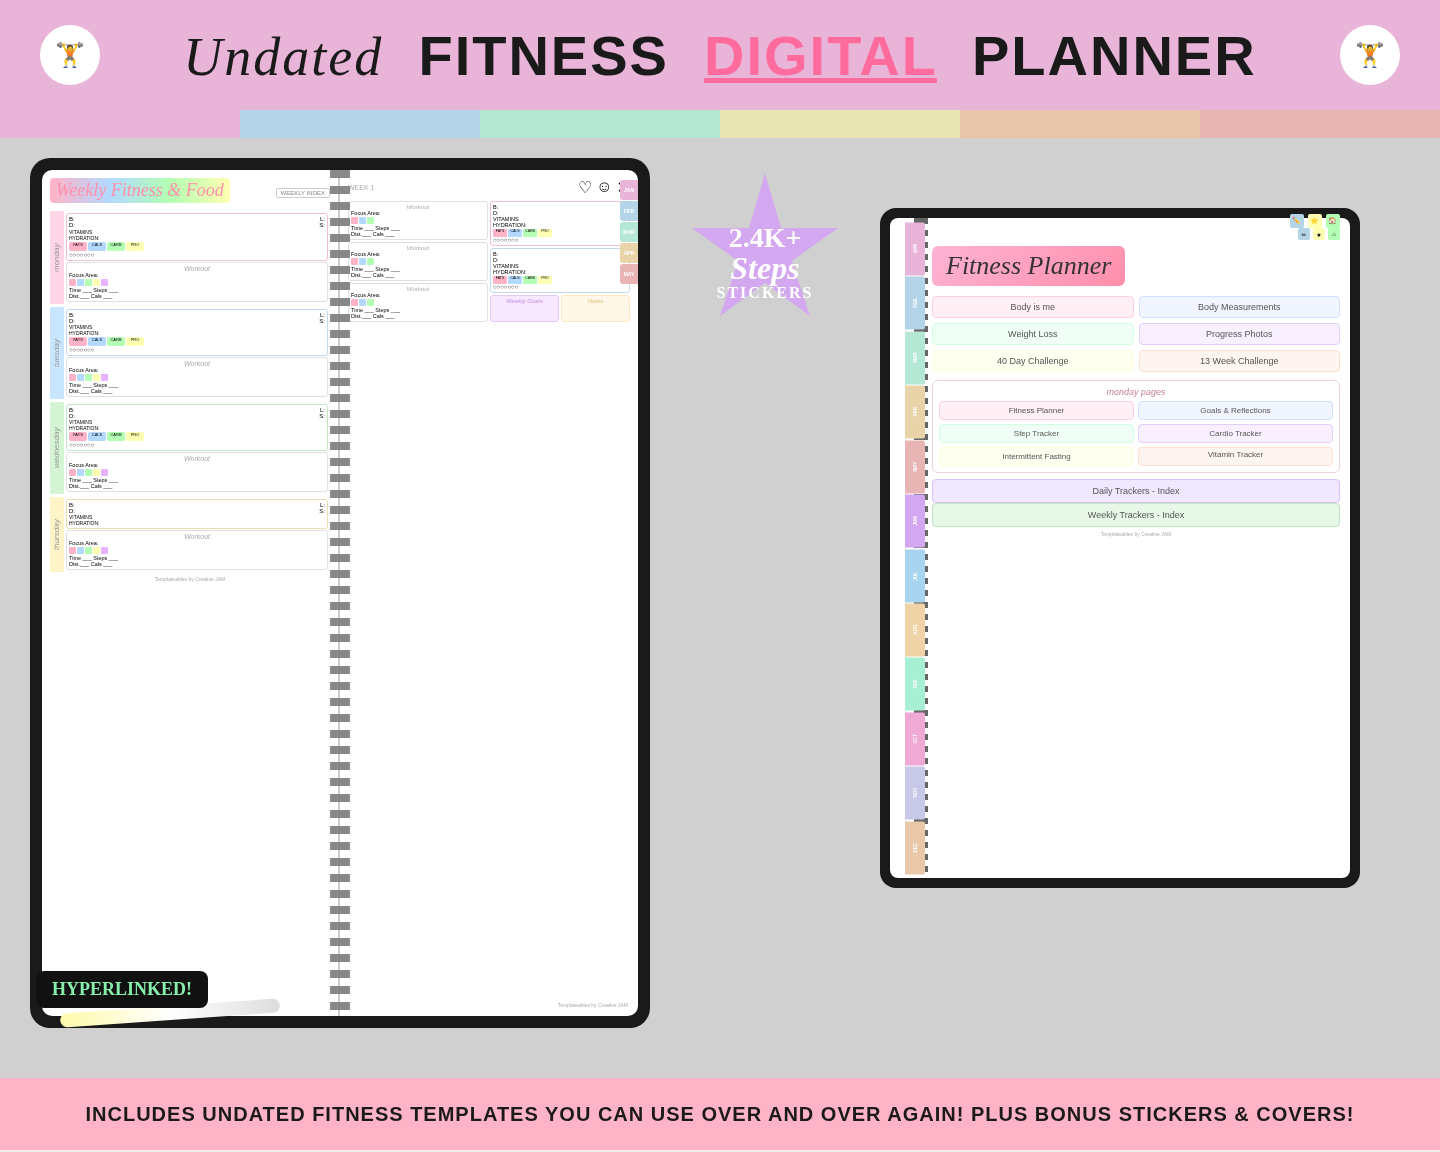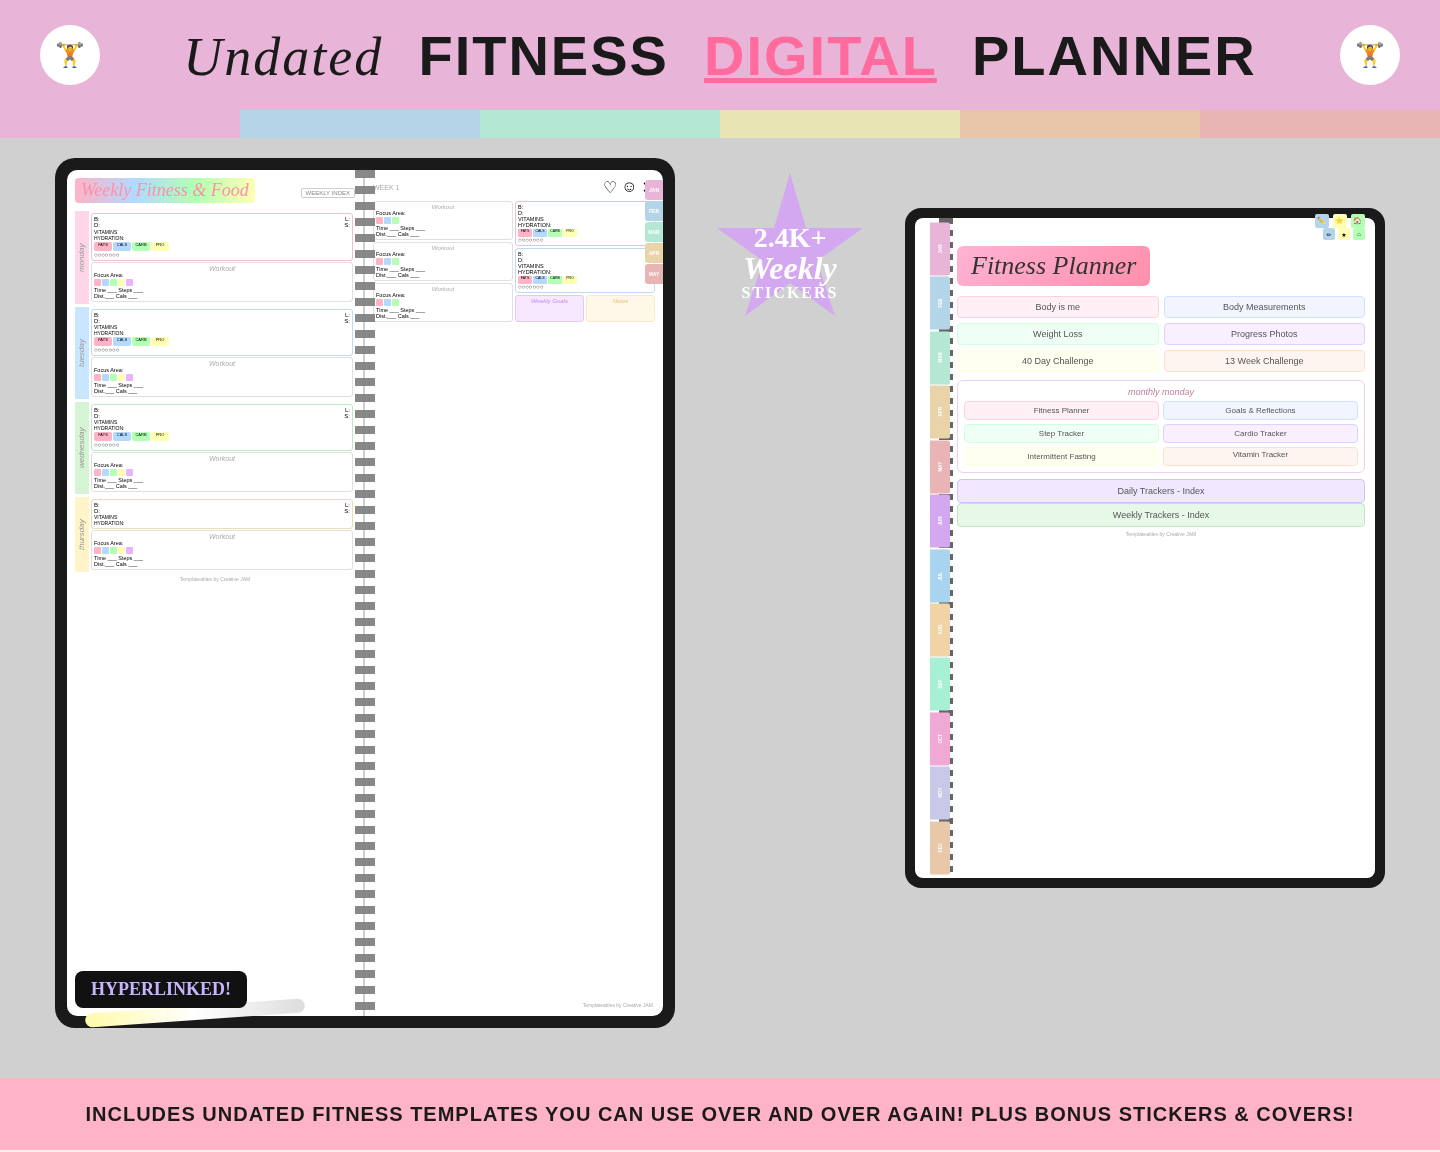--- a/index.html
+++ b/index.html
@@ -77,21 +77,20 @@
     }
 
     
     .main-content {
       display: flex;
       height: 940px;
       background: #d0d0d0;
       padding: 20px 30px;
       gap: 20px;
       align-items: flex-start;
-      justify-content: center;
     }
 
     
     .tablet-left {
       width: 620px;
       height: 870px;
       background: #1a1a1a;
       border-radius: 20px;
       padding: 12px;
       position: relative;
@@ -507,32 +506,32 @@
             <div style="width:18px; height:20px; background:#e8b4b4; border-radius:3px 0 0 3px; font-size:5px; color:white; display:flex; align-items:center; justify-content:center; font-weight:bold;">MAY</div>
           </div>
 
           <div style="text-align:center; font-size:5px; color:#aaa; position:absolute; bottom:8px; right:10px;">Templateables by Creative JAM</div>
         </div>
       </div>
     </div>
 
     <div style="position:absolute; bottom:8px; left:30px; width:220px; height:14px; background:linear-gradient(to right, #fffaaa, #ffffff, #dddddd); border-radius:7px; transform:rotate(-4deg); z-index:20;"></div>
 
-    <div style="position:absolute; bottom:20px; left:20px; background:#111; color:#c4b5fd; font-size:18px; font-weight:900; padding:8px 16px; border-radius:8px; z-index:30; font-family: Arial Black;">HYPERLINKED!</div>
+    <div style="position:absolute; bottom:20px; left:6px; background:#111; color:#86efac; font-size:18px; font-weight:900; padding:8px 16px; border-radius:8px; z-index:30; font-family: Arial Black;">HYPERLINKED!</div>
   </div>
 
   <div style="position:relative; display:flex; flex-direction:column; align-items:center; justify-content:flex-start; padding-top:10px; min-width:160px;">
 
     <div style="position:relative; width:190px; height:190px;">
       <svg width="190" height="190" viewBox="0 0 190 190">
         <polygon points="95,5 111,60 168,60 122,93 140,148 95,115 50,148 68,93 22,60 79,60" fill="#d4a8f0"></polygon>
       </svg>
       <div style="position:absolute; top:50%; left:50%; transform:translate(-50%,-50%); text-align:center; color:white;">
         <div style="font-size:28px; font-weight:900; line-height:1; font-family: Arial Black;">2.4K+</div>
-        <div style="font-size:32px; font-style:italic; font-family:Georgia; font-weight:bold; line-height:1;">Weekly</div>
+        <div style="font-size:32px; font-style:italic; font-family:Georgia; font-weight:bold; line-height:1;">Steps</div>
         <div style="font-size:16px; font-weight:900; letter-spacing:2px; font-family: Arial Black;">STICKERS</div>
       </div>
     </div>
   </div>
 
   <div class="tablet-right">
 
     <div style="position:absolute; top:6px; right:20px; display:flex; gap:4px; z-index:10;">
       <div style="width:14px;height:14px;background:#b4d4e8;border-radius:2px;font-size:7px;display:flex;align-items:center;justify-content:center;">✏️</div>
       <div style="width:14px;height:14px;background:#ffffb3;border-radius:2px;font-size:7px;display:flex;align-items:center;justify-content:center;">⭐</div>
@@ -575,21 +574,21 @@
         <div style="display:grid; grid-template-columns:1fr 1fr; gap:5px; margin-bottom:8px;">
           <div style="background:#fff0f5; border:1px solid #ffd0e0; border-radius:4px; padding:5px; font-size:9px; color:#555; text-align:center;">Body is me</div>
           <div style="background:#f0f5ff; border:1px solid #d0e0ff; border-radius:4px; padding:5px; font-size:9px; color:#555; text-align:center;">Body Measurements</div>
           <div style="background:#f0fff5; border:1px solid #d0ffe0; border-radius:4px; padding:5px; font-size:9px; color:#555; text-align:center;">Weight Loss</div>
           <div style="background:#f8f0ff; border:1px solid #e0d0ff; border-radius:4px; padding:5px; font-size:9px; color:#555; text-align:center;">Progress Photos</div>
           <div style="background:#fffff0; border:1px solid #ffffe0; border-radius:4px; padding:5px; font-size:9px; color:#555; text-align:center;">40 Day Challenge</div>
           <div style="background:#fff5f0; border:1px solid #ffe0d0; border-radius:4px; padding:5px; font-size:9px; color:#555; text-align:center;">13 Week Challenge</div>
         </div>
 
         <div style="border:1px solid #f0d0e8; border-radius:6px; padding:6px; margin-bottom:6px;">
-          <div style="font-style:italic; text-align:center; font-size:9px; color:#c080a0; margin-bottom:4px;">monthly monday</div>
+          <div style="font-style:italic; text-align:center; font-size:9px; color:#c080a0; margin-bottom:4px;">monday pages</div>
           <div style="display:grid; grid-template-columns:1fr 1fr; gap:4px;">
             <div style="background:#fff0f5; border:1px solid #ffd0e0; border-radius:4px; padding:4px; font-size:8px; color:#555; text-align:center;">Fitness Planner</div>
             <div style="background:#f0f5ff; border:1px solid #d0e0ff; border-radius:4px; padding:4px; font-size:8px; color:#555; text-align:center;">Goals &amp; Reflections</div>
             <div style="background:#f0fff5; border:1px solid #d0ffe0; border-radius:4px; padding:4px; font-size:8px; color:#555; text-align:center;">Step Tracker</div>
             <div style="background:#f8f0ff; border:1px solid #e0d0ff; border-radius:4px; padding:4px; font-size:8px; color:#555; text-align:center;">Cardio Tracker</div>
             <div style="background:#fffff0; border:1px solid #ffffe0; border-radius:4px; padding:4px; font-size:8px; color:#555; text-align:center;">Intermittent Fasting</div>
             <div style="background:#fff5f0; border:1px solid #ffe0d0; border-radius:4px; padding:2px; font-size:8px; color:#555; text-align:center;">Vitamin Tracker</div>
           </div>
         </div>
 

